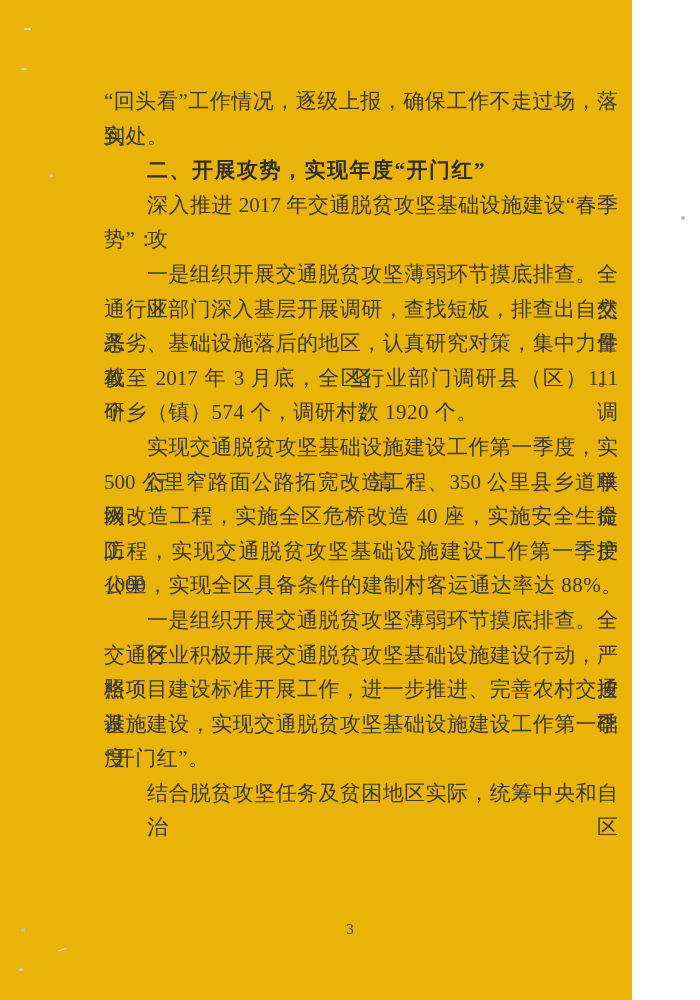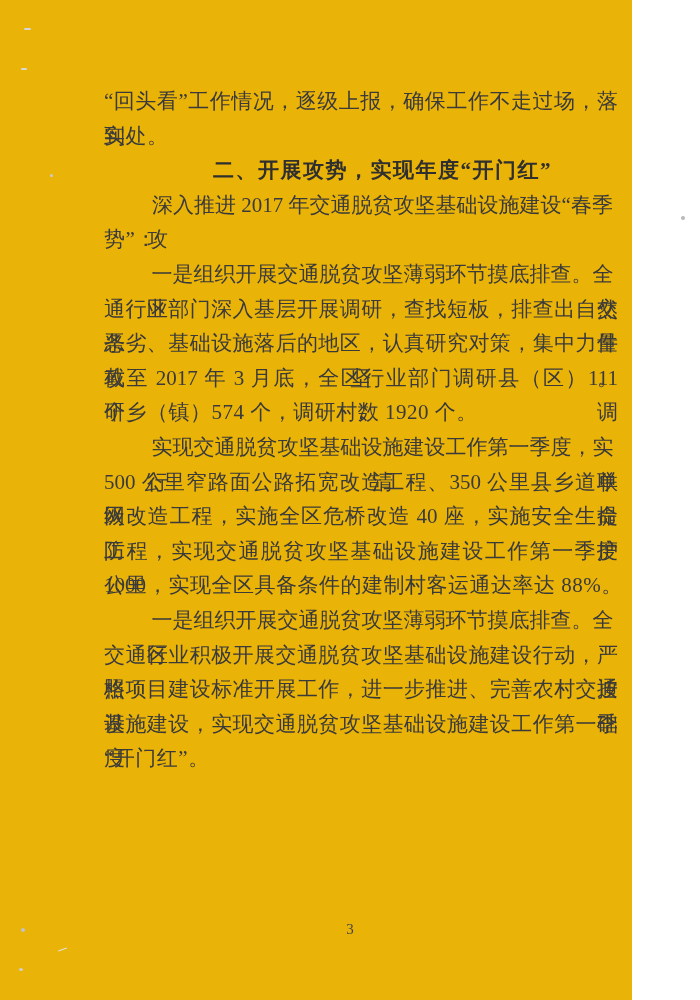--- a/index.html
+++ b/index.html
@@ -35,21 +35,20 @@
     letter-spacing: 0.5px;
   }
   .line.fill {
     white-space: normal;
     text-align: justify;
     text-align-last: justify;
     letter-spacing: 0;
   }
   .line.indent {
     padding-left: 43px;
-    text-align: center;
   }
   .line.indent.fill {
     box-sizing: border-box;
   }
   .line.heading {
     font-weight: bold;
     color: #2f2f2f;
     letter-spacing: 1.5px;
   }
   .page-number {
@@ -100,16 +99,17 @@
       <div class="line body indent fill">实现交通脱贫攻坚基础设施建设工作第一季度，实行清单</div>
       <div class="line body fill">500 公里窄路面公路拓宽改造工程、350 公里县乡道联网提</div>
       <div class="line body fill">级改造工程，实施全区危桥改造 40 座，实施安全生命防护</div>
       <div class="line body fill">工程，实现交通脱贫攻坚基础设施建设工作第一季度 1000</div>
       <div class="line body">公里，实现全区具备条件的建制村客运通达率达 88%。</div>
       <div class="line body indent fill">一是组织开展交通脱贫攻坚薄弱环节摸底排查。全区</div>
       <div class="line body fill">交通行业积极开展交通脱贫攻坚基础设施建设行动，严格按</div>
       <div class="line body fill">照项目建设标准开展工作，进一步推进、完善农村交通基础</div>
       <div class="line body fill">设施建设，实现交通脱贫攻坚基础设施建设工作第一季度</div>
       <div class="line body">“开门红”。</div>
+      <div class="line body indent fill">结合脱贫攻坚任务及贫困地区实际，统筹中央和自治区</div>
     </div>
 
   <div class="page-number">3</div>
 </div>
 
 </body></html>

